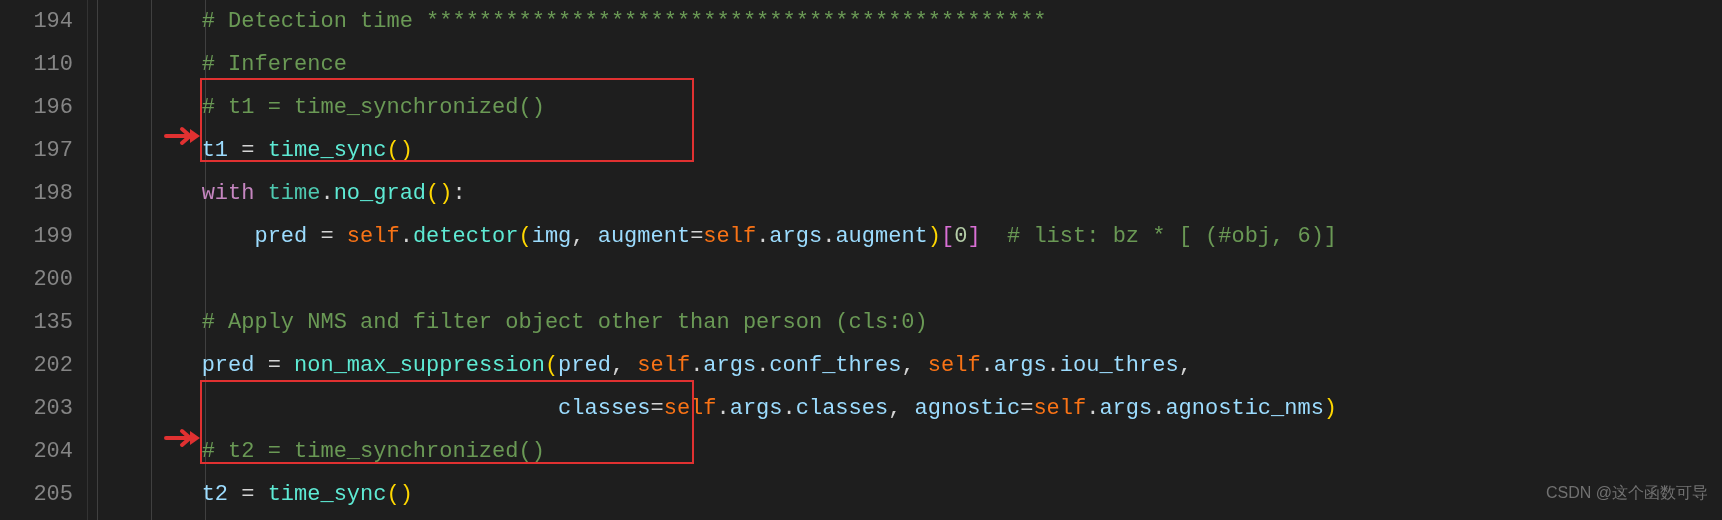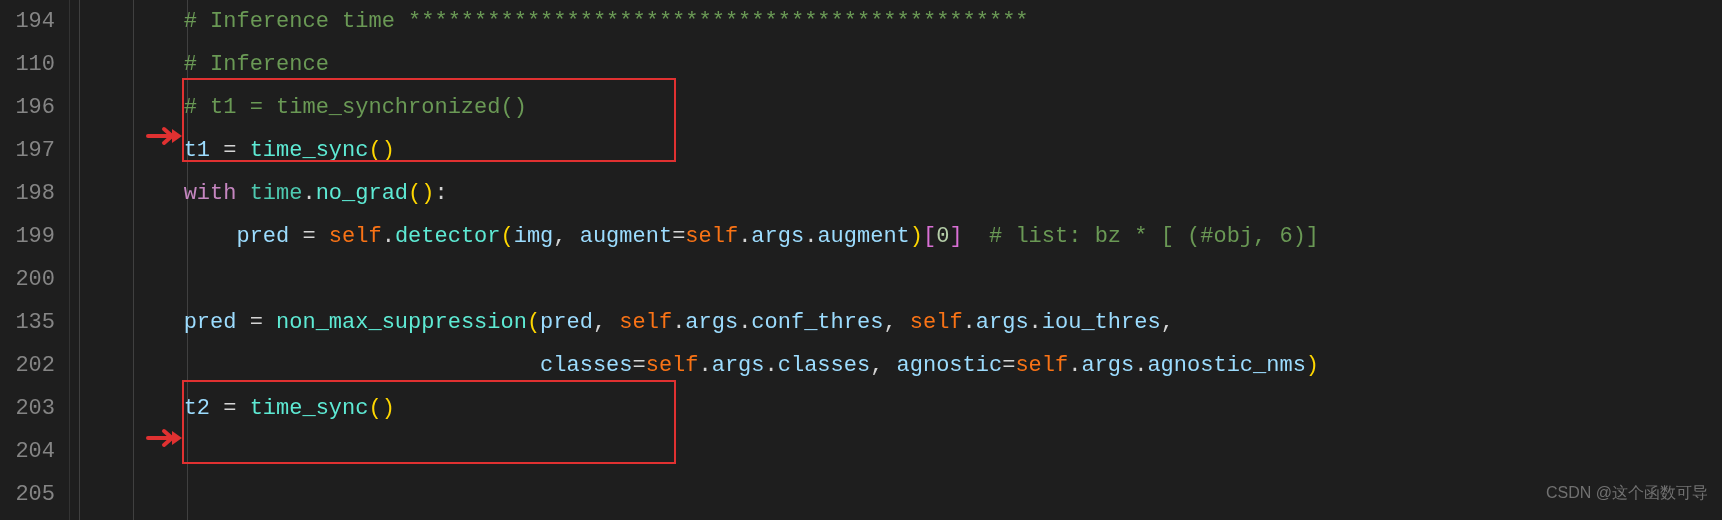--- a/index.html
+++ b/index.html
@@ -12,21 +12,21 @@
     overflow: hidden;
     width: 1722px;
     height: 520px;
     position: relative;
   }
   .editor {
     display: flex;
     height: 100%;
   }
   .gutter {
-    width: 70px;
+    width: 88px;
     background: #1e1e1e;
     border-right: 1px solid #333;
     text-align: right;
     padding-right: 14px;
     color: #858585;
     user-select: none;
     flex-shrink: 0;
   }
   .gutter-line {
     height: 43px;
@@ -126,38 +126,40 @@
           <path d="M26 3 L36 10 L26 17 Z" fill="#e03131"></path>
         </svg>
     </div>
     <div class="arrow" style="left:76px; top:428px;">
       <svg width="38" height="20" viewBox="0 0 38 20">
           <path d="M2 10 L26 10 M26 10 L18 3 M26 10 L18 17" stroke="#e03131" stroke-width="4" fill="none" stroke-linecap="round"></path>
           <path d="M26 3 L36 10 L26 17 Z" fill="#e03131"></path>
         </svg>
     </div>
 
-    <div class="line"><span class="code-text"><span>        </span><span class="tok-comment"># Inference time ***********************************************</span></span></div>
+    <div class="line"><span class="code-text"><span>        </span><span class="tok-comment"># Detection time ***********************************************</span></span></div>
 
     <div class="line"><span class="code-text"><span>        </span><span class="tok-comment"># Inference</span></span></div>
 
     <div class="line"><span class="code-text"><span>        </span><span class="tok-comment"># t1 = time_synchronized()</span></span></div>
 
     <div class="line"><span class="code-text"><span>        </span><span class="tok-var">t1</span><span class="tok-op"> = </span><span class="tok-func">time_sync</span><span class="tok-paren">()</span></span></div>
 
     <div class="line"><span class="code-text"><span>        </span><span class="tok-keyword">with</span><span> </span><span class="tok-class">time</span><span class="tok-dot">.</span><span class="tok-func">no_grad</span><span class="tok-paren">()</span><span class="tok-op">:</span></span></div>
 
     <div class="line"><span class="code-text"><span>            </span><span class="tok-var">pred</span><span class="tok-op"> = </span><span class="tok-self">self</span><span class="tok-dot">.</span><span class="tok-func">detector</span><span class="tok-paren">(</span><span class="tok-var">img</span><span class="tok-op">, </span><span class="tok-var">augment</span><span class="tok-op">=</span><span class="tok-self">self</span><span class="tok-dot">.</span><span class="tok-var">args</span><span class="tok-dot">.</span><span class="tok-var">augment</span><span class="tok-paren">)</span><span class="tok-paren2">[</span><span class="tok-num">0</span><span class="tok-paren2">]</span><span>  </span><span class="tok-comment"># list: bz * [ (#obj, 6)]</span></span></div>
 
     <div class="line"><span class="code-text"><span></span></span></div>
 
+    <div class="line"><span class="code-text"><span>        </span><span class="tok-comment"># Apply NMS and filter object other than person (cls:0)</span></span></div>
 
     <div class="line"><span class="code-text"><span>        </span><span class="tok-var">pred</span><span class="tok-op"> = </span><span class="tok-func">non_max_suppression</span><span class="tok-paren">(</span><span class="tok-var">pred</span><span class="tok-op">, </span><span class="tok-self">self</span><span class="tok-dot">.</span><span class="tok-var">args</span><span class="tok-dot">.</span><span class="tok-var">conf_thres</span><span class="tok-op">, </span><span class="tok-self">self</span><span class="tok-dot">.</span><span class="tok-var">args</span><span class="tok-dot">.</span><span class="tok-var">iou_thres</span><span class="tok-op">,</span></span></div>
 
     <div class="line"><span class="code-text"><span>                                   </span><span class="tok-var">classes</span><span class="tok-op">=</span><span class="tok-self">self</span><span class="tok-dot">.</span><span class="tok-var">args</span><span class="tok-dot">.</span><span class="tok-var">classes</span><span class="tok-op">, </span><span class="tok-var">agnostic</span><span class="tok-op">=</span><span class="tok-self">self</span><span class="tok-dot">.</span><span class="tok-var">args</span><span class="tok-dot">.</span><span class="tok-var">agnostic_nms</span><span class="tok-paren">)</span></span></div>
 
+    <div class="line"><span class="code-text"><span>        </span><span class="tok-comment"># t2 = time_synchronized()</span></span></div>
 
     <div class="line"><span class="code-text"><span>        </span><span class="tok-var">t2</span><span class="tok-op"> = </span><span class="tok-func">time_sync</span><span class="tok-paren">()</span></span></div>
 
   </div>
 </div>
 
 <div class="watermark">CSDN @这个函数可导</div>
 
 </body></html>

